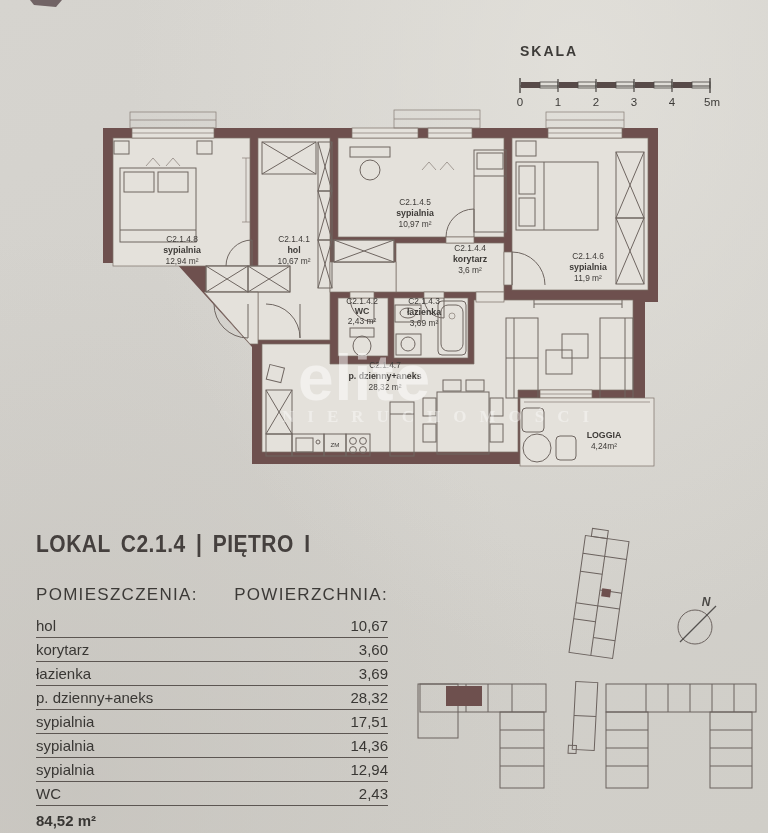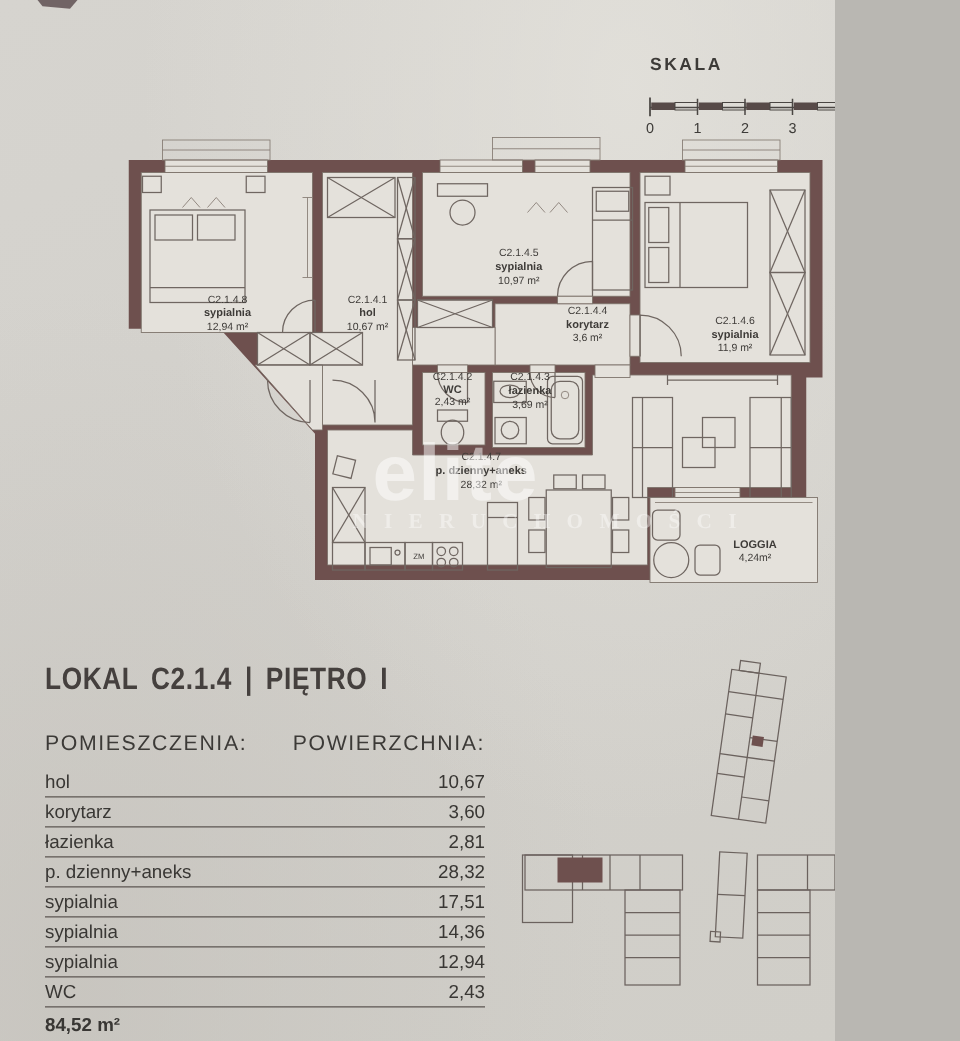--- a/index.html
+++ b/index.html
@@ -1,16 +1,16 @@
 <!DOCTYPE html>
 <html><head>
 <meta charset="utf-8">
 <style>
   html,body{margin:0;padding:0;background:#b9b7b2;}
-  .page{position:relative;width:668px;height:833px;overflow:hidden;
+  .page{position:relative;width:768px;height:833px;overflow:hidden;
     font-family:"Liberation Sans",sans-serif;
     background:
       radial-gradient(ellipse at 75% 8%, rgba(228,226,220,.8) 0%, rgba(228,226,220,0) 55%),
       radial-gradient(ellipse at 10% 95%, rgba(196,193,187,.7) 0%, rgba(196,193,187,0) 50%),
       linear-gradient(155deg,#d6d4cf 0%,#d3d1cc 45%,#d0cec8 100%);}
   svg text{font-family:"Liberation Sans",sans-serif;}
   .wall{fill:#6e504e;}
   .floor{fill:#e4e1db;stroke:#7c7169;stroke-width:.7;}
   .nofill{fill:none;stroke:#6f6661;stroke-width:1;}
   .thin{fill:none;stroke:#877d75;stroke-width:.7;}
@@ -366,21 +366,21 @@
   <div class="legend-row">
     <span>hol</span>
     <span>10,67</span>
   </div>
   <div class="legend-row">
     <span>korytarz</span>
     <span>3,60</span>
   </div>
   <div class="legend-row">
     <span>łazienka</span>
-    <span>2,81</span>
+    <span>3,69</span>
   </div>
   <div class="legend-row">
     <span>p. dzienny+aneks</span>
     <span>28,32</span>
   </div>
   <div class="legend-row">
     <span>sypialnia</span>
     <span>17,51</span>
   </div>
   <div class="legend-row">

